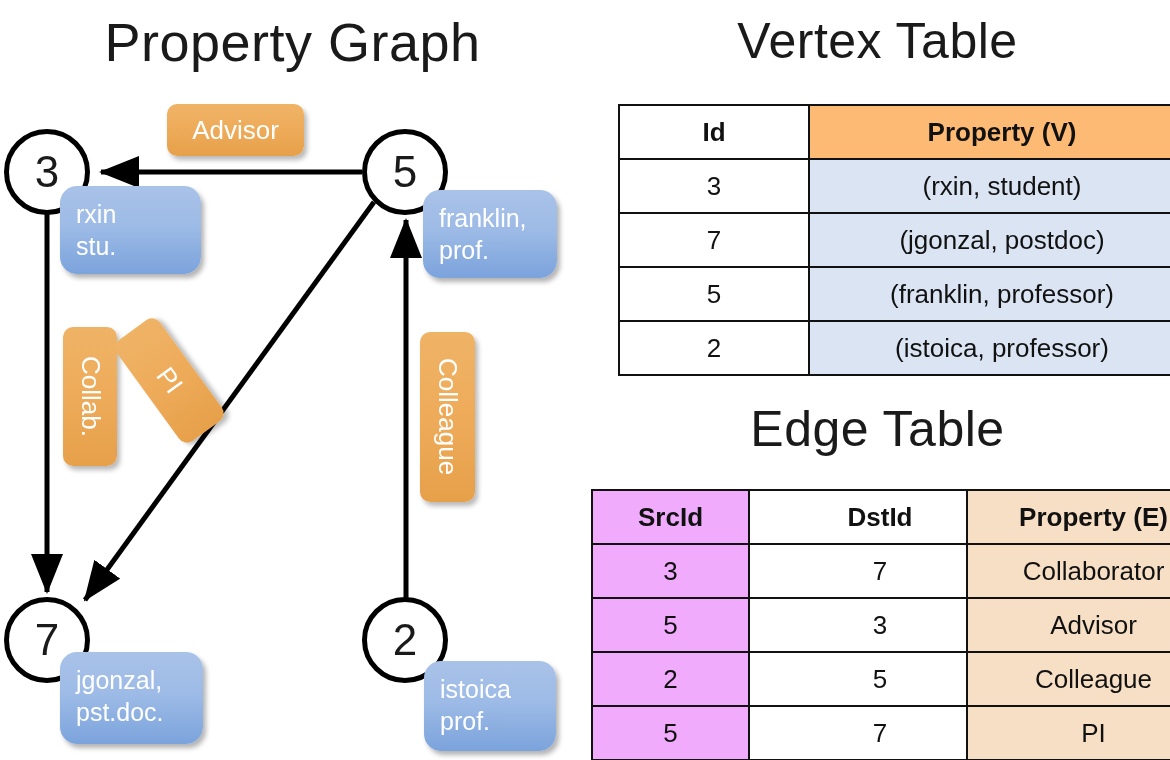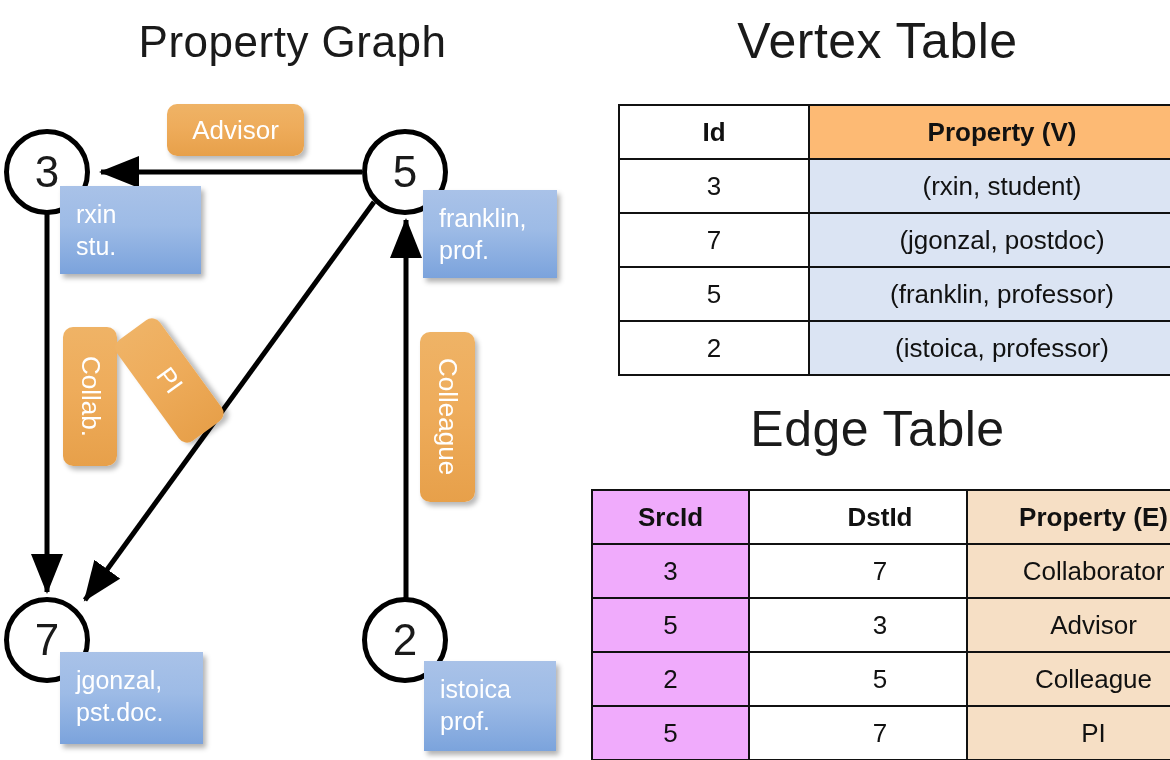--- a/index.html
+++ b/index.html
@@ -21,21 +21,21 @@
     position: absolute;
     font-family: "Liberation Sans", sans-serif;
     font-weight: 300;
     color: #1a1a1a;
     white-space: nowrap;
     letter-spacing: 0.5px;
   }
   #title-property-graph {
     left: 0; top: 10px; width: 585px;
     text-align: center;
-    font-size: 44px;
+    font-size: 54px;
     line-height: 64px;
   }
   #title-vertex-table {
     left: 585px; top: 10px; width: 585px;
     text-align: center;
     font-size: 50px;
     line-height: 62px;
   }
   #title-edge-table {
     left: 585px; top: 398px; width: 585px;
@@ -72,21 +72,21 @@
     z-index: 4;
   }
   #node-3 { left: 4px;   top: 129px; }
   #node-5 { left: 362px; top: 129px; }
   #node-7 { left: 4px;   top: 597px; }
   #node-2 { left: 362px; top: 597px; }
 
   
   .vbox {
     position: absolute;
-    border-radius: 0;
+    border-radius: 17px;
     background: linear-gradient(180deg, #a9c2e8 0%, #9dbbe6 45%, #7ba3dc 100%);
     box-shadow: 3px 4px 5px rgba(0,0,0,0.30);
     color: #ffffff;
     font-size: 25px;
     line-height: 32px;
     padding: 12px 14px 12px 16px;
     box-sizing: border-box;
     z-index: 5;
   }
   #vbox-rxin     { left: 60px;  top: 186px; width: 141px; height: 88px; }

